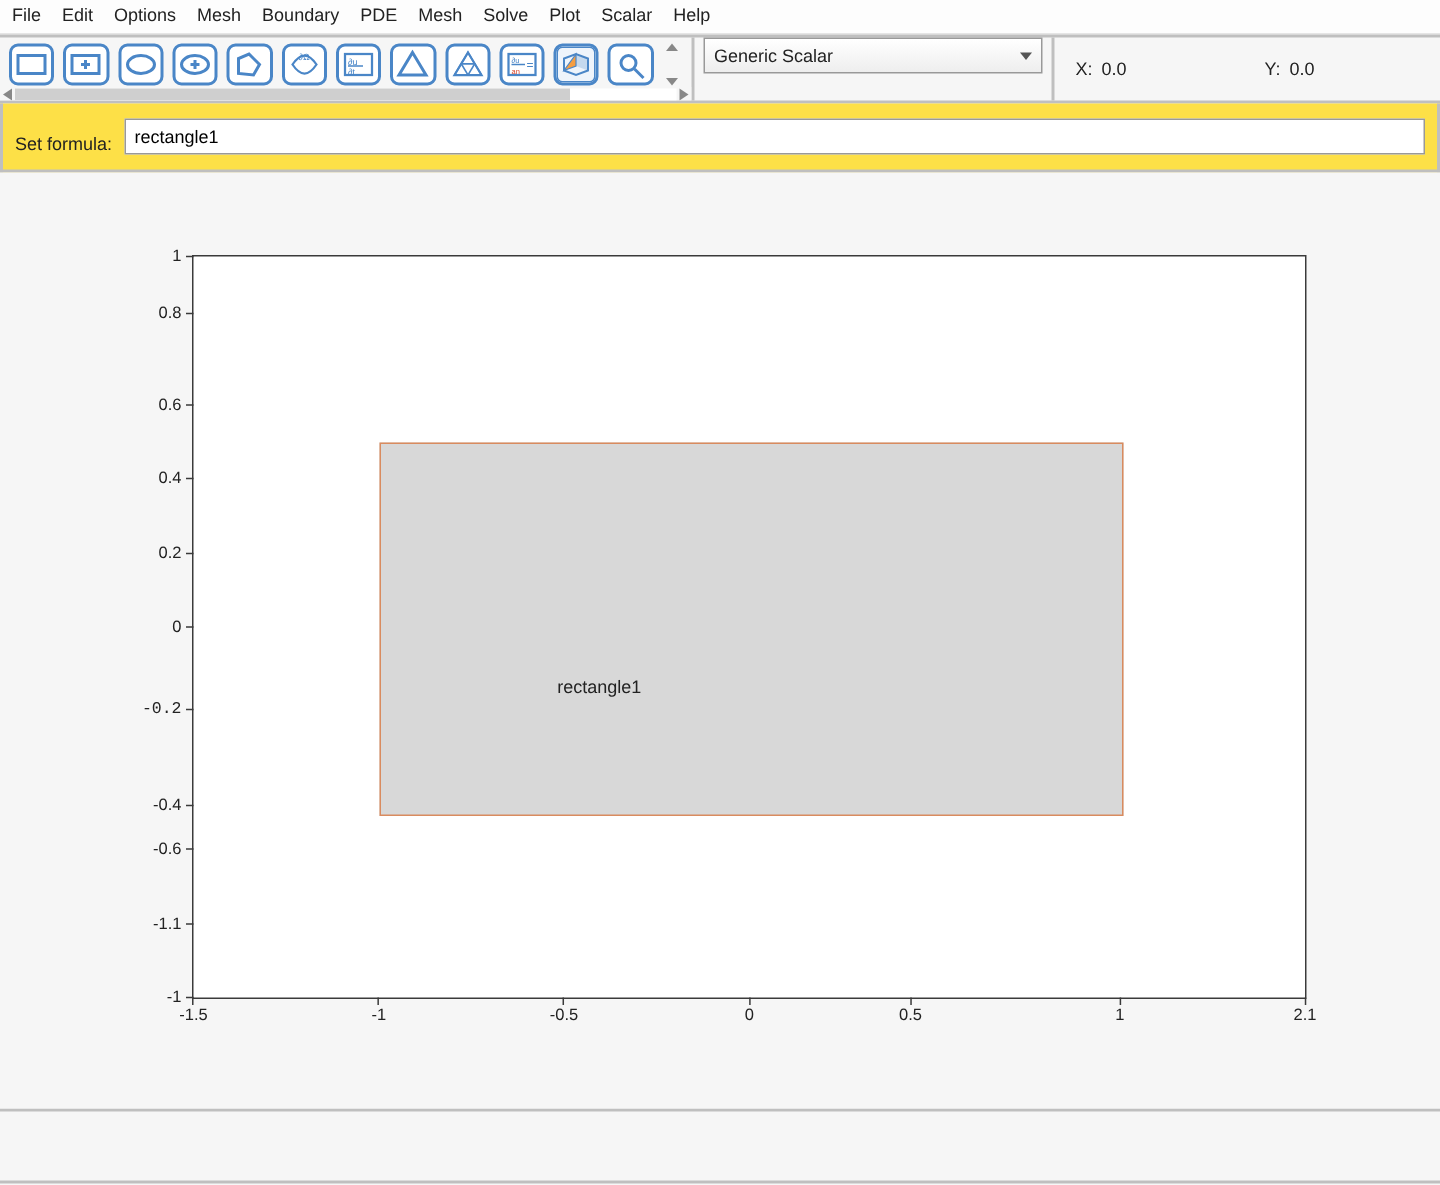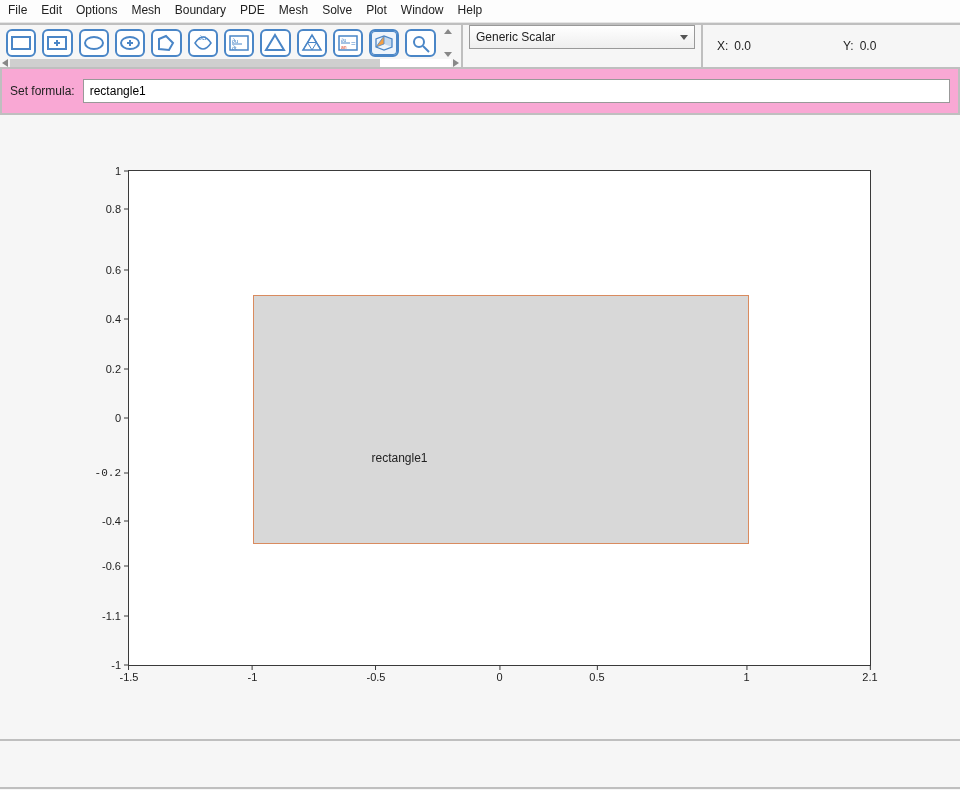--- a/index.html
+++ b/index.html
@@ -123,23 +123,23 @@
   }
   .coord-cell .lab { margin-right:6px; }
   .coord-cell .group { display:flex; align-items:center; width:120px;}
 
   
   .formula-wrap {
     border: 2px solid #bfbfbf;
     border-top:none;
     padding: 10px 8px;
     display:flex;
-    align-items:center;
+    align-items:flex-end;
     gap:8px;
-    background:#f9a8d4;
+    background:#fde047;
   }
   .formula-wrap label { white-space:nowrap; }
   .formula-wrap input {
     flex:1;
     height:22px;
     border:1px solid #999;
     padding:0 6px;
     font-family:inherit;
     font-size:12px;
   }
@@ -225,21 +225,21 @@
 <div class="menubar">
   <span>File</span>
   <span>Edit</span>
   <span>Options</span>
   <span>Mesh</span>
   <span>Boundary</span>
   <span>PDE</span>
   <span>Mesh</span>
   <span>Solve</span>
   <span>Plot</span>
-  <span>Window</span>
+  <span>Scalar</span>
   <span>Help</span>
 </div>
 
 <div class="toolbar-row">
   <div class="tool-icons">
     <div class="tool-strip">
       <div class="tbtn">
         <svg viewBox="0 0 22 20">
             <rect x="2" y="4" width="18" height="12" fill="none" stroke="#4a86c7" stroke-width="2"></rect>
           </svg>
@@ -357,27 +357,27 @@
   <label>Set formula:</label>
   <input type="text" value="rectangle1" style="">
 </div>
 
 <div class="canvas-area">
   <div class="plot" id="plot">
       <span class="xtick" style="left: 0px;">-1.5</span>
       <span class="xtick" style="left: 123.5px;">-1</span>
       <span class="xtick" style="left: 247px;">-0.5</span>
       <span class="xtick" style="left: 370.5px;">0</span>
-      <span class="xtick" style="left: 468px;">0.5</span>
+      <span class="xtick" style="left: 478px;">0.5</span>
       <span class="xtick" style="left: 617.5px;">1</span>
       <span class="xtick" style="left: 741px;">2.1</span>
       <span class="ytick" style="top: 494px;">-1</span>
       <span class="ytick" style="top: 444.6px;">-1.1</span>
       <span class="ytick" style="top: 395.2px;">-0.6</span>
-      <span class="ytick" style="top: 350px;">-0.4</span>
+      <span class="ytick" style="top: 366px;">-0.4</span>
       <span class="ytick" style="top: 302px; font-family: Liberation Mono, monospace;">-0.2</span>
       <span class="ytick" style="top: 247px;">0</span>
       <span class="ytick" style="top: 197.6px;">0.2</span>
       <span class="ytick" style="top: 148.2px;">0.4</span>
       <span class="ytick" style="top: 98.8px;">0.6</span>
       <span class="ytick" style="top: 38px;">0.8</span>
       <span class="ytick" style="top: 0px;">1</span>
       <div class="rect-shape" style="left: 123.5px; top: 123.5px; width: 494px; height: 247px; background: rgb(216, 216, 216); border-color: rgb(217, 139, 95);"></div>
       <div class="rect-label" style="left: 270.5px; top: 287px;">rectangle1</div>
     </div>

